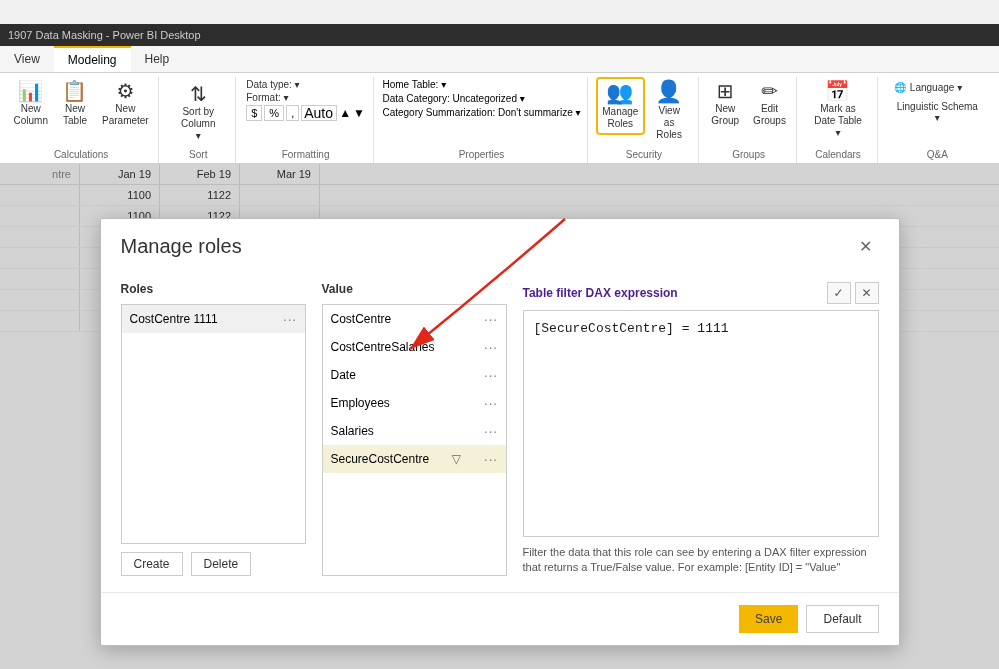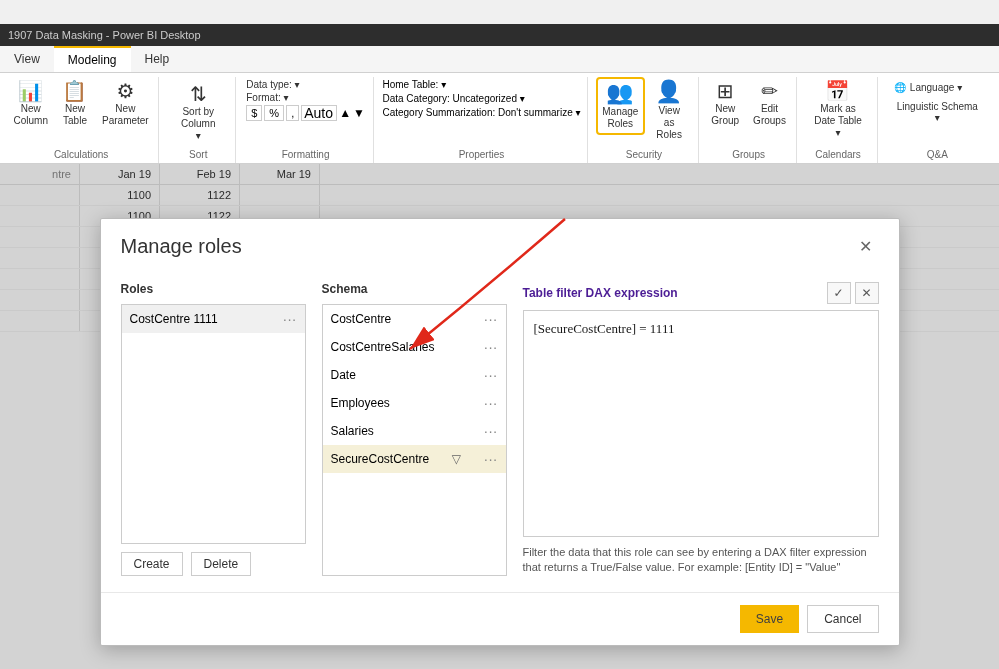--- a/index.html
+++ b/index.html
@@ -321,21 +321,21 @@
       display: flex;
       align-items: center;
       justify-content: center;
       font-size: 12px;
       color: #555;
     }
     .dax-editor {
       border: 1px solid #ccc;
       flex: 1;
       padding: 10px;
-      font-family: Liberation Serif, serif;
+      font-family: Liberation Mono, monospace;
       font-size: 13px;
       color: #333;
       background: #fff;
       min-height: 200px;
       position: relative;
     }
     .dax-expression {
       color: #1a1a1a;
     }
     .dax-footer {
@@ -605,21 +605,21 @@
               <span class="role-menu">···</span>
             </div>
           </div>
           <div class="roles-buttons">
             <button class="btn-outline">Create</button>
             <button class="btn-outline">Delete</button>
           </div>
         </div>
 
         <div class="tables-panel">
-          <div class="panel-title">Schema</div>
+          <div class="panel-title">Value</div>
           <div class="tables-list">
             <div class="table-item">
               <span>CostCentre</span>
               <span class="table-menu">···</span>
             </div>
             <div class="table-item">
               <span>CostCentreSalaries</span>
               <span class="table-menu">···</span>
             </div>
             <div class="table-item">
@@ -652,17 +652,17 @@
           </div>
           <div class="dax-editor">
             <span class="dax-expression">[SecureCostCentre] = 1111</span>
           </div>
           <div class="dax-footer">Filter the data that this role can see by entering a DAX filter expression that returns a True/False value. For example: [Entity ID] = "Value"</div>
         </div>
       </div>
 
       <div class="modal-footer">
         <button class="btn-primary">Save</button>
-        <button class="btn-secondary">Cancel</button>
+        <button class="btn-secondary">Default</button>
       </div>
     </div>
   </div>
 </div>
 
 </body></html>

